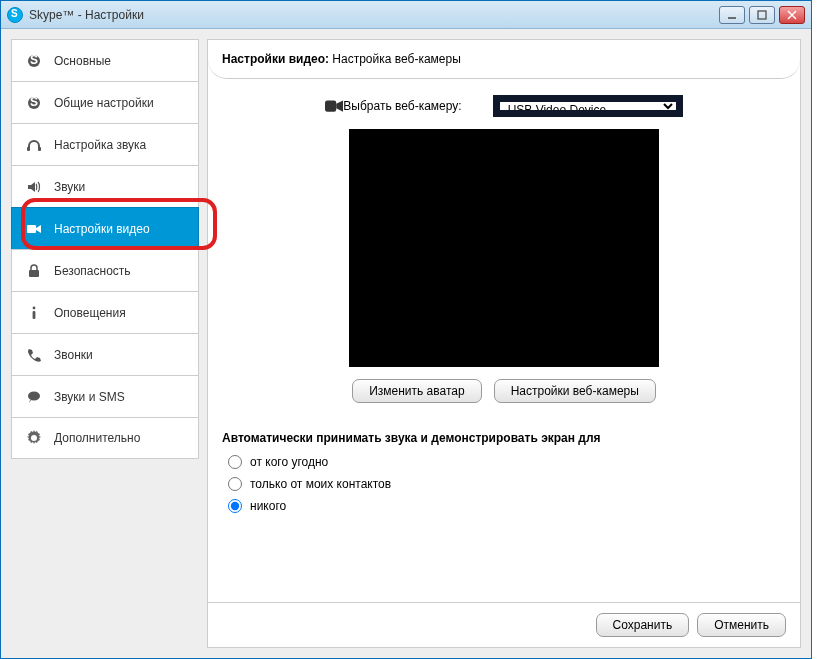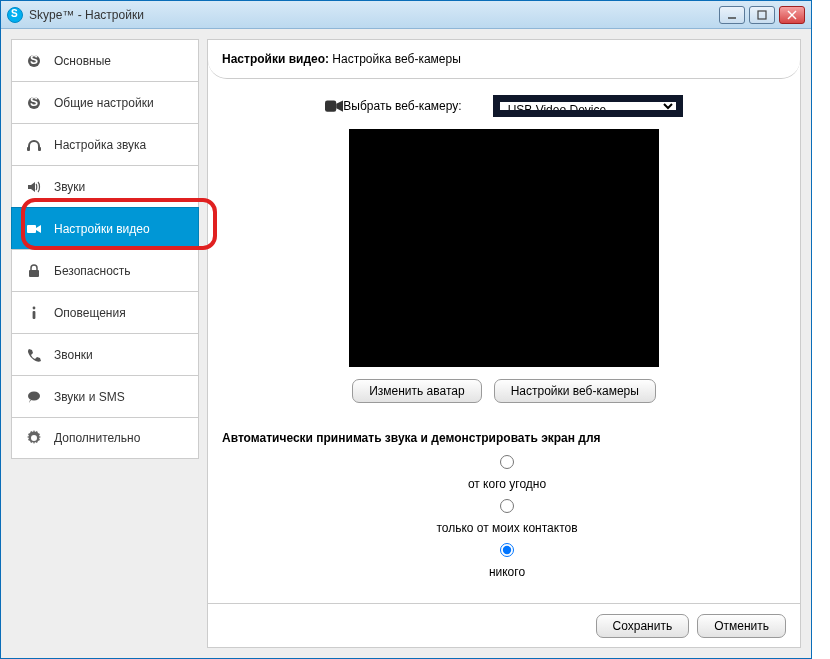--- a/index.html
+++ b/index.html
@@ -25,21 +25,21 @@
 .main-head { padding: 12px 14px; border-bottom: 1px solid #ccc; font-size: 12px; border-radius: 19px; }
 .main-head b { font-weight: 600; }
 .content { flex: 1; padding: 16px 14px; display: flex; flex-direction: column; align-items: center; }
 .camrow { display: flex; align-items: center; gap: 0; margin-bottom: 12px; }
 .camrow select { width: 190px; height: 22px; border: 7px solid #0f172a; background: #fff; font-size: 12px; padding: 0 4px; margin-left: 31px; }
 .preview { width: 310px; height: 238px; background: #000; }
 .btnrow { display: flex; gap: 12px; margin-top: 12px; margin-bottom: 24px; }
 .btn { border: 1px solid #9a9a9a; background: linear-gradient(#fefefe, #e3e3e3); padding: 3px 16px; border-radius: 7px; cursor: pointer; font-size: 12px; height: 24px; }
 .section { width: 100%; align-self: flex-start; margin-top: 4px; }
 .section-title { font-weight: 600; margin-bottom: 10px; }
-.radio-row { display: flex; align-items: center; gap: 8px; margin: 8px 0 8px 6px; flex-direction: column; }
+.radio-row { display: flex; align-items: center; gap: 8px; margin: 8px 0 8px 6px; }
 .radio-row input { width: 14px; height: 14px; }
 .footer { border-top: 1px solid #ccc; padding: 10px 14px; display: flex; justify-content: flex-end; gap: 8px; align-items: flex-end; }
 </style>
 </head>
 <body>
 
 <div class="window">
   <div class="titlebar">
     <div class="logo"></div>
     <div class="title">Skype™ - Настройки</div>

